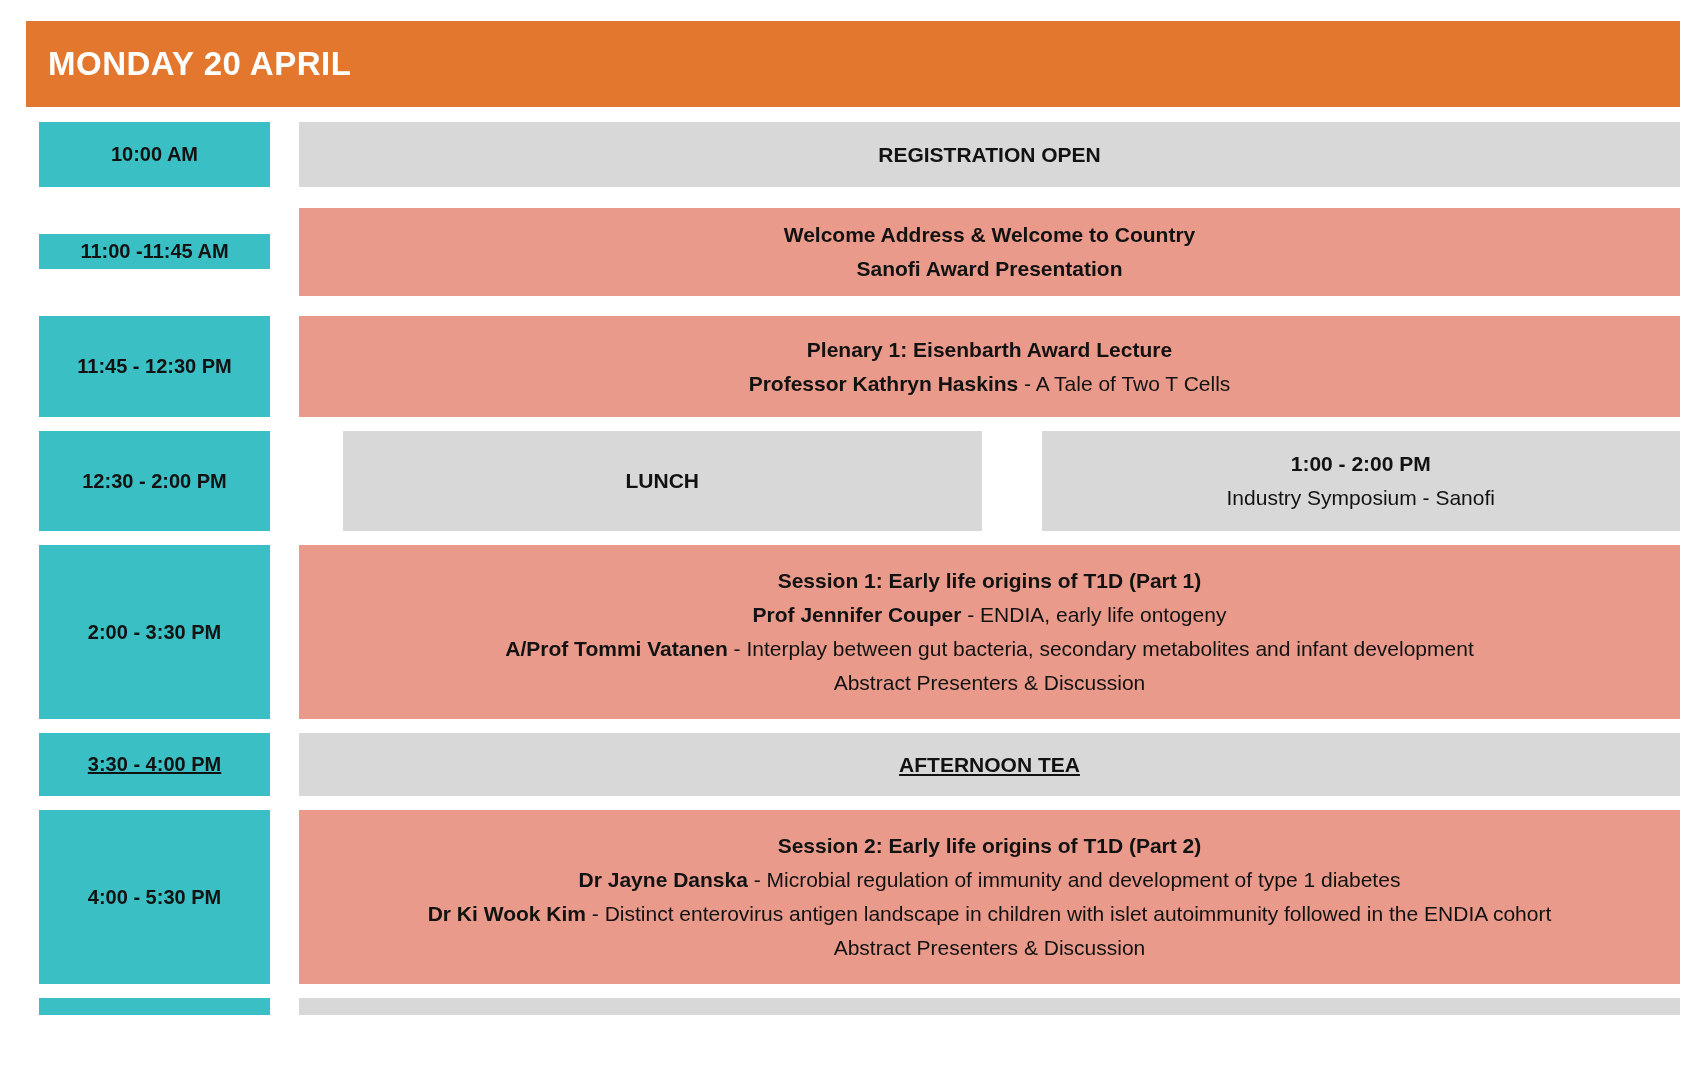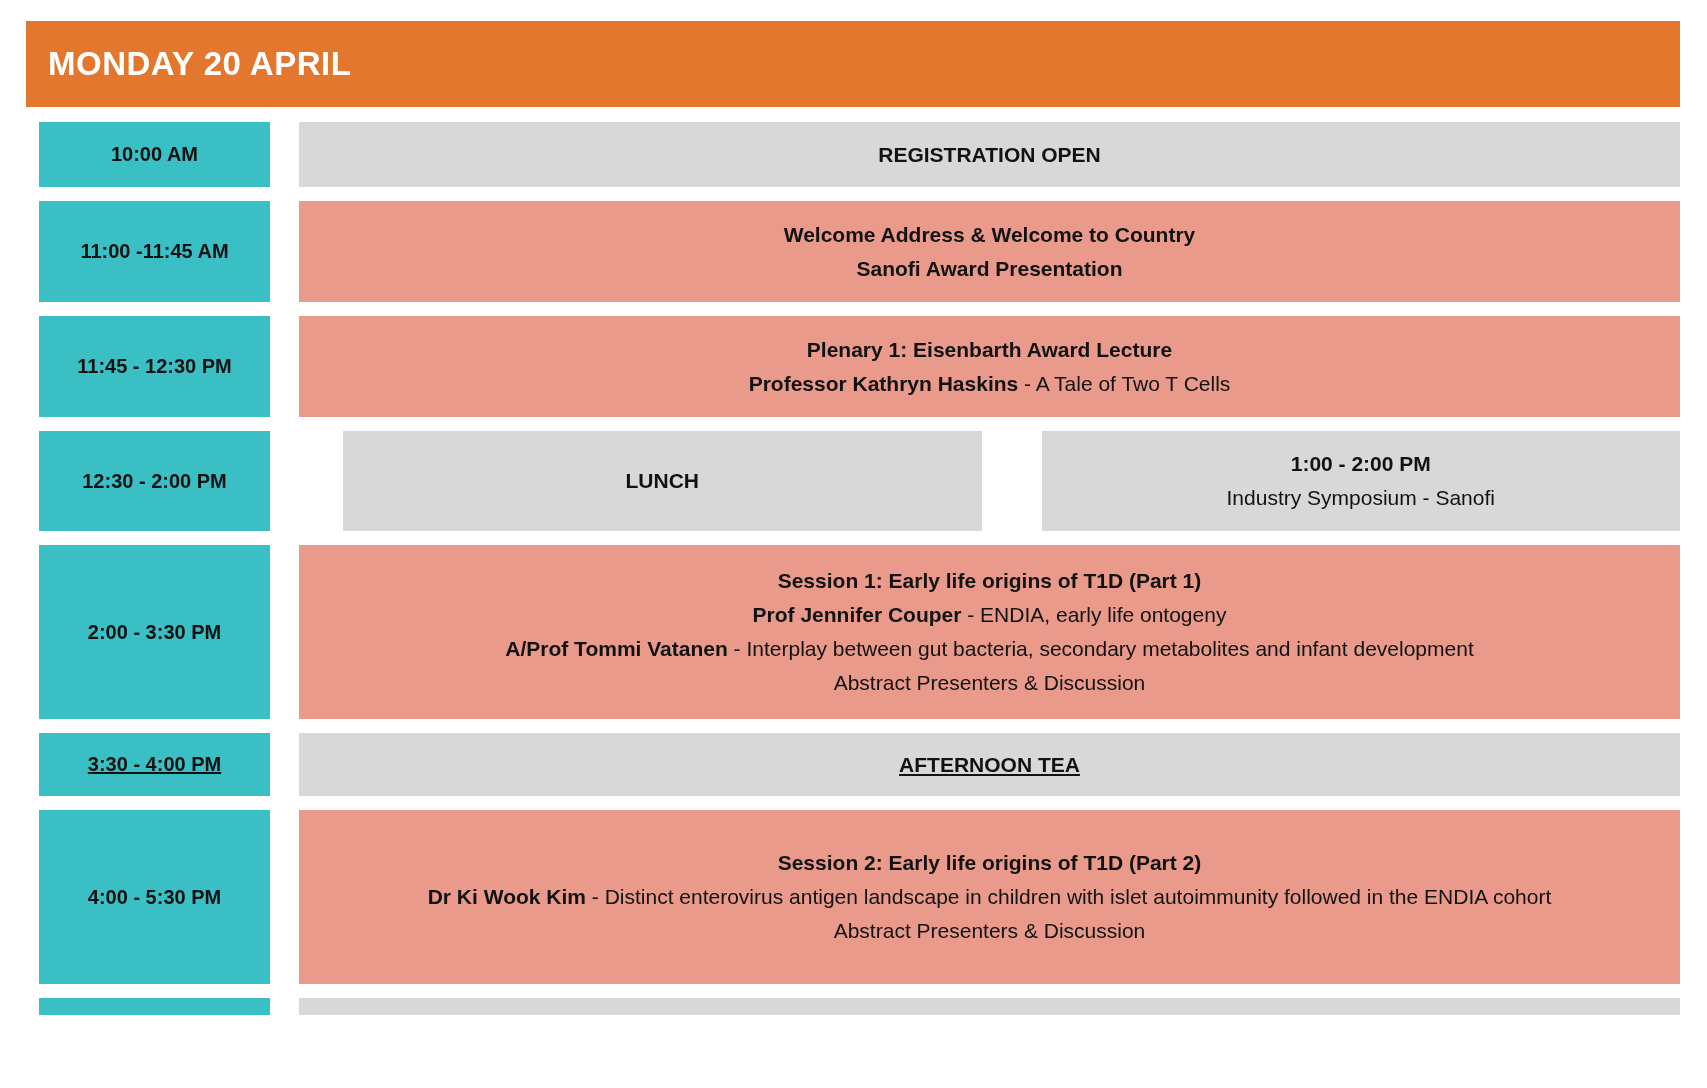--- a/index.html
+++ b/index.html
@@ -34,21 +34,21 @@
   }
   .rows { display: block; }
   .row {
     display: flex;
     align-items: stretch;
     margin-bottom: 14px;
   }
   .row:last-child { margin-bottom: 0; }
   
   .row:nth-child(1) { min-height: 65px; }
-  .row:nth-child(2) { min-height: 101px; }
+  .row:nth-child(2) { min-height: 101px; align-items: center; }
   .row:nth-child(3) { min-height: 101px; }
   .row:nth-child(4) { min-height: 100px; gap: 44px; }
   .row:nth-child(5) { min-height: 174px; }
   .row:nth-child(6) { min-height: 63px; text-decoration: underline; }
   .row:nth-child(7) { min-height: 174px; }
   .row:nth-child(8) { min-height: 64px; }
 
   .cell {
     display: flex;
     flex-direction: column;
@@ -129,20 +129,21 @@
       <div class="row">
         <div class="cell time-cell">3:30 - 4:00 PM</div>
         <div class="cell content-cell gray">
           <div class="line"><span class="b">AFTERNOON TEA</span></div>
         </div>
       </div>
       <div class="row">
         <div class="cell time-cell">4:00 - 5:30 PM</div>
         <div class="cell content-cell salmon">
           <div class="line"><span class="b">Session 2: Early life origins of T1D (Part 2)</span></div>
+          <div class="line"><span class="b">Dr Jayne Danska</span><span> - Microbial regulation of immunity and development of type 1 diabetes</span></div>
           <div class="line"><span class="b">Dr Ki Wook Kim</span><span> - Distinct enterovirus antigen landscape in children with islet autoimmunity followed in the ENDIA cohort</span></div>
           <div class="line"><span>Abstract Presenters &amp; Discussion</span></div>
         </div>
       </div>
       <div class="row">
         <div class="cell time-cell">5:30 - 7:00 PM</div>
         <div class="cell content-cell gray">
           <div class="line"><span class="b">WELCOME RECEPTION</span></div>
         </div>
       </div>

